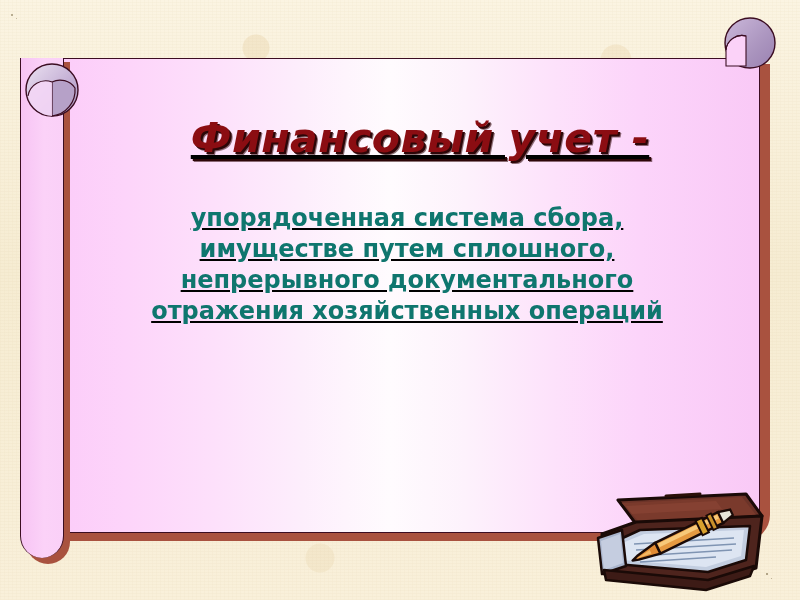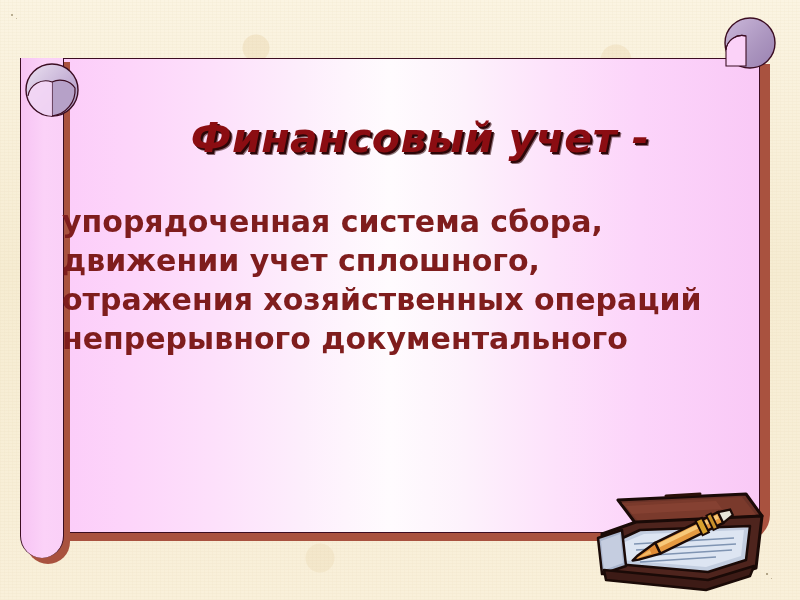--- a/index.html
+++ b/index.html
@@ -121,45 +121,46 @@
   
   #content {
     position:absolute;
     left:62px; top:58px;
     width:700px; height:475px;
     z-index:4;
     display:flex;
     flex-direction:column;
     align-items:center;
     padding-top:60px;
+    text-decoration:underline;
   }
 
   #slide-title {
     font-family:"DejaVu Sans", sans-serif;
     font-size:41px;
     font-weight:bold;
     font-style:italic;
     color:#8b0d12;
     letter-spacing:.5px;
     text-shadow:
        2px 2px 0 #2d0608,
        3px 3px 0 rgba(45,6,8,.55);
     white-space:nowrap;
     line-height:1;
     margin-left:16px;
   }
 
   #slide-body {
     margin-top:44px;
     width:690px;
-    text-align:left;
+    text-align:center;
     font-family:"DejaVu Sans", sans-serif;
-    font-size:30px;
+    font-size:24px;
     font-weight:bold;
-    color:#7f1d1d;
+    color:#0f766e;
     line-height:1.295;
     margin-left:-10px;
   }
   #slide-body .ln { display:block; white-space:nowrap; }
 
   
   #briefcase-clipart {
     position:absolute;
     left:596px; top:482px;
     width:190px; height:110px;
@@ -220,23 +221,23 @@
     <path d="M4 34 A16 16 0 0 1 24 20" fill="none" stroke="#3b0d22" stroke-width="1.1"></path>
   </svg>
 </div>
 
 <div id="content">
 
   <div id="slide-title">Финансовый учет -</div>
 
   <div id="slide-body">
     <span class="ln">упорядоченная система сбора,</span>
-    <span class="ln">движении учет сплошного,</span>
+    <span class="ln">имуществе путем сплошного,</span>
+    <span class="ln">непрерывного документального</span>
     <span class="ln">отражения хозяйственных операций</span>
-    <span class="ln">непрерывного документального</span>
   </div>
 
 </div>
 
 <div id="briefcase-clipart">
   <svg width="190" height="110" viewBox="0 0 190 110">
 
     <path d="M22 18 L150 12 L166 34 L40 42 Z" fill="#6b3328" stroke="#1a0a07" stroke-width="3" stroke-linejoin="round"></path>
     <path d="M26 21 L146 15 L160 33 L42 39 Z" fill="#7a3a2c"></path>
     <path d="M30 24 L120 19 L126 27 L36 32 Z" fill="#8a4534" opacity=".7"></path>

